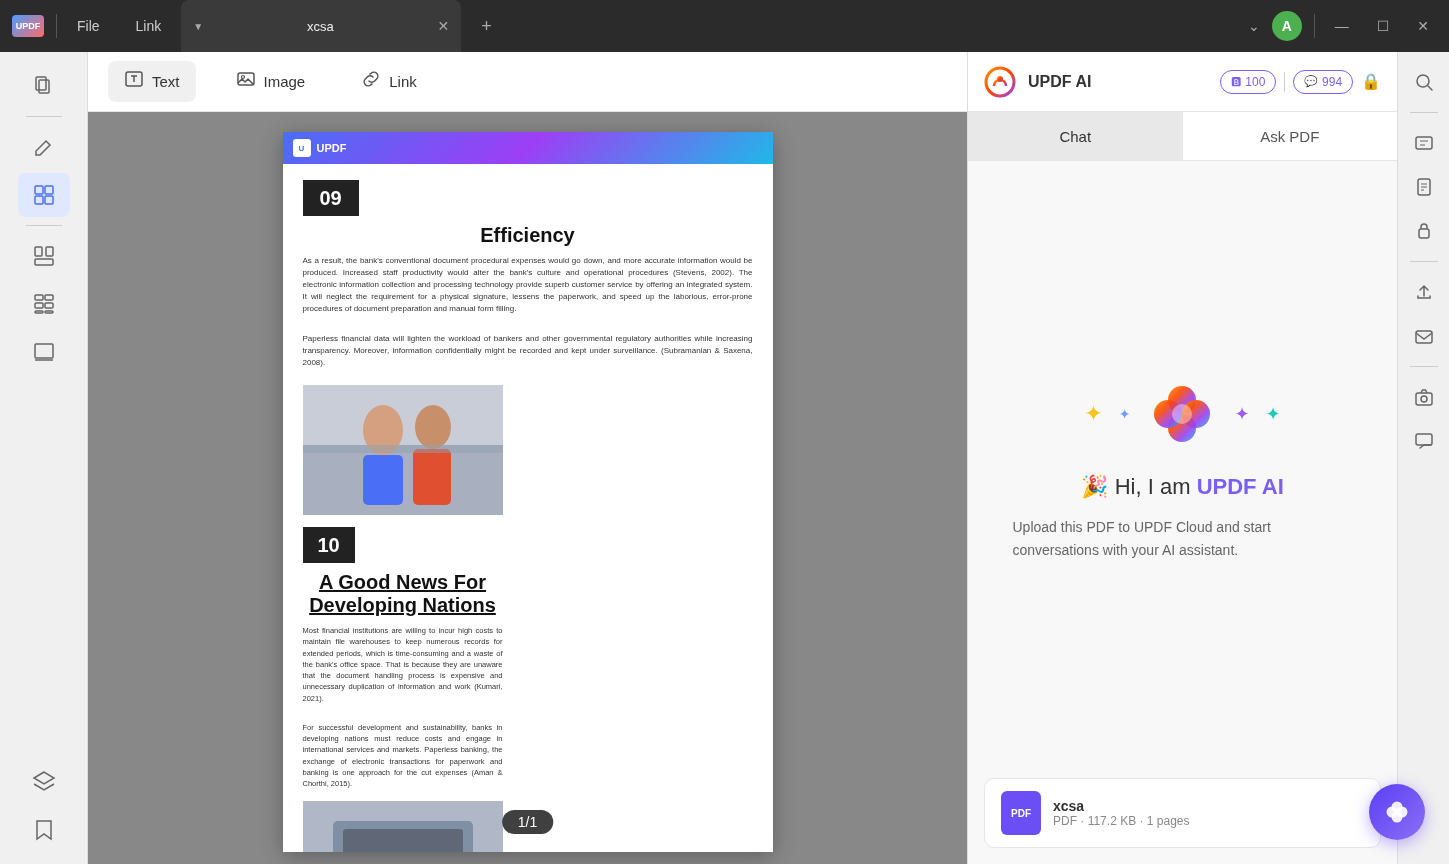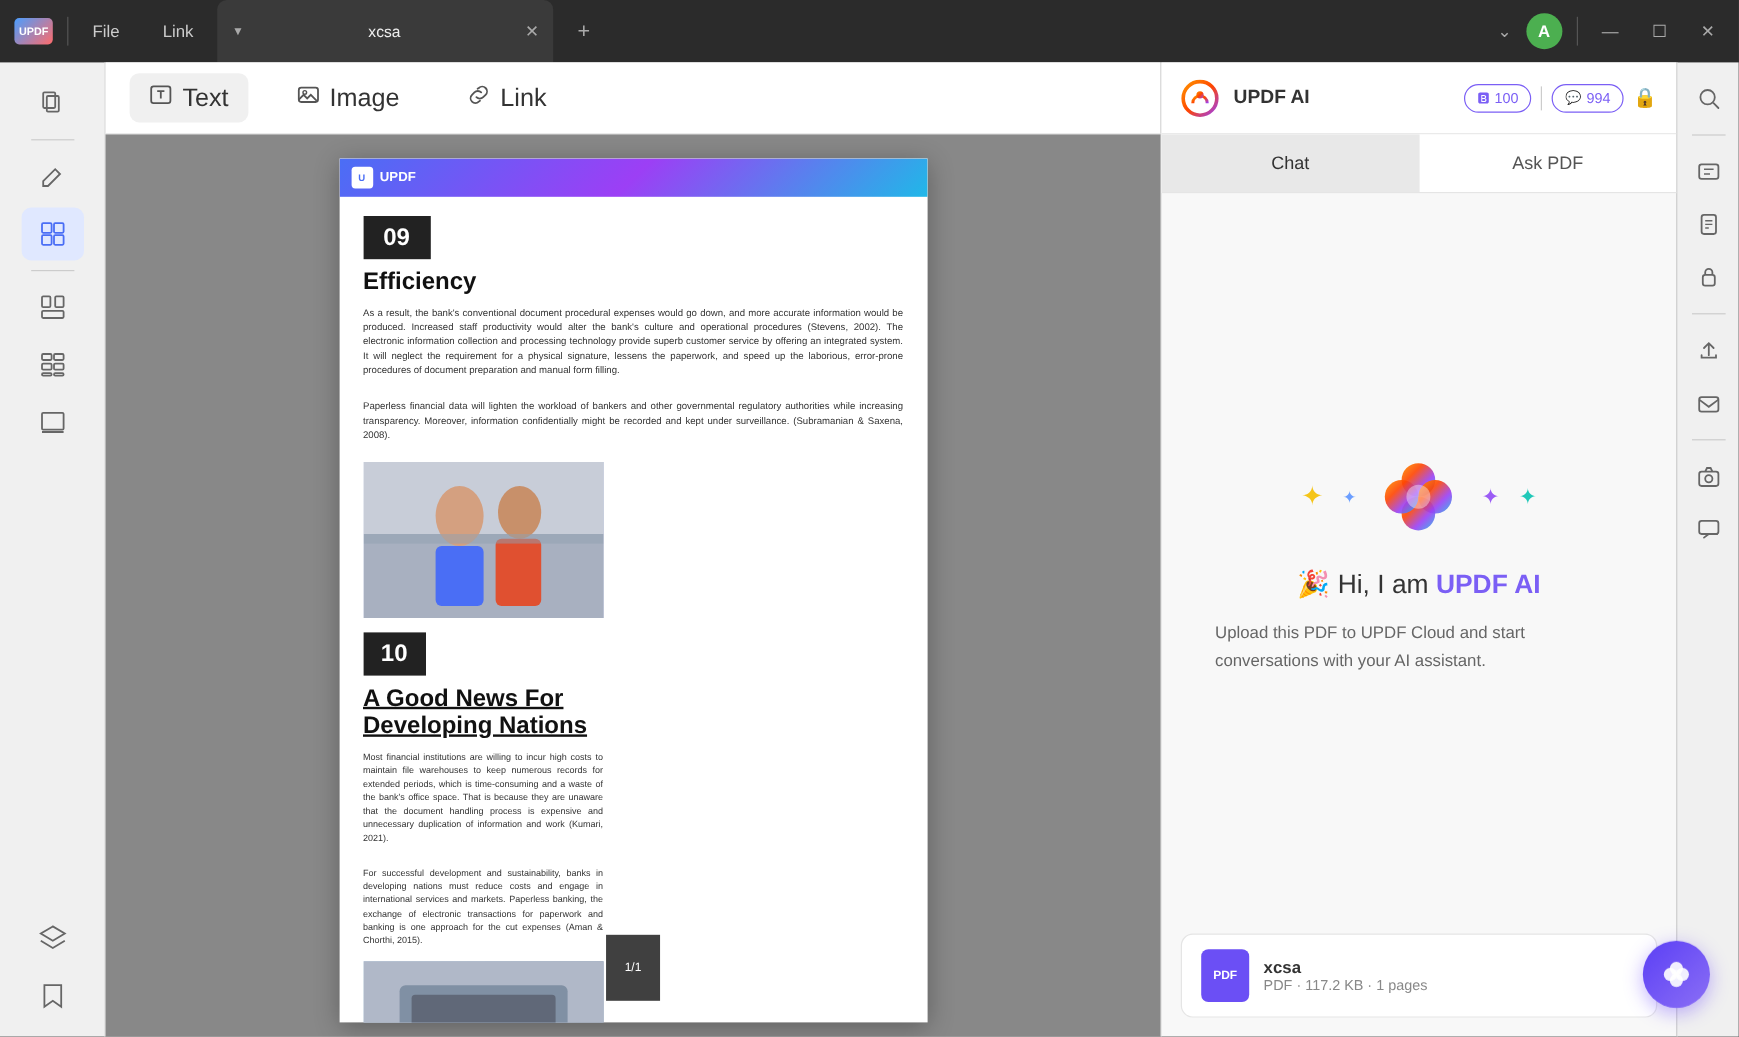--- a/index.html
+++ b/index.html
@@ -128,21 +128,21 @@
       border-bottom: 1px solid #e5e5e5;
     }
     .toolbar-item {
       display: flex;
       align-items: center;
       gap: 8px;
       padding: 8px 16px;
       border-radius: 8px;
       cursor: pointer;
       color: #333;
-      font-size: 21px;
+      font-size: 15px;
     }
     .toolbar-item.active {
       background: #f0f0f0;
     }
     .toolbar-icon { font-size: 18px; }
 
     
     .doc-area {
       flex: 1;
       overflow: hidden;
@@ -185,21 +185,21 @@
     .doc-left-col { flex: 1; }
     .doc-right-col { width: 200px; }
     .section-number-box {
       background: #222;
       color: #fff;
       width: 56px; height: 36px;
       display: flex; align-items: center; justify-content: center;
       font-size: 20px; font-weight: 700;
       margin-bottom: 8px;
     }
-    .section-title { font-size: 20px; font-weight: 700; color: #111; margin-bottom: 8px; }
+    .section-title { font-size: 20px; font-weight: 700; color: #111; margin-bottom: 8px; text-align: center; }
     .doc-text { font-size: 8px; color: #333; line-height: 1.5; text-align: justify; }
     .doc-image-placeholder {
       width: 200px; height: 130px;
       background: linear-gradient(135deg, #c8d0e0, #9aa5c0);
       display: flex; align-items: center; justify-content: center;
       color: #666; font-size: 24px;
       margin-bottom: 12px;
       overflow: hidden;
     }
     .section-number-box2 {
@@ -220,23 +220,23 @@
     .doc-footer { text-align: center; font-size: 9px; color: #666; padding: 8px 0; }
 
     
     .page-indicator {
       position: absolute;
       bottom: 30px;
       left: 50%;
       transform: translateX(-50%);
       background: rgba(0,0,0,0.75);
       color: #fff;
-      padding: 22px 16px;
-      border-radius: 0;
-      font-size: 10px;
+      padding: 4px 16px;
+      border-radius: 14px;
+      font-size: 14px;
     }
 
     
     .right-panel {
       width: 430px;
       background: #f8f8f8;
       display: flex;
       flex-direction: column;
       border-left: 1px solid #ddd;
     }

